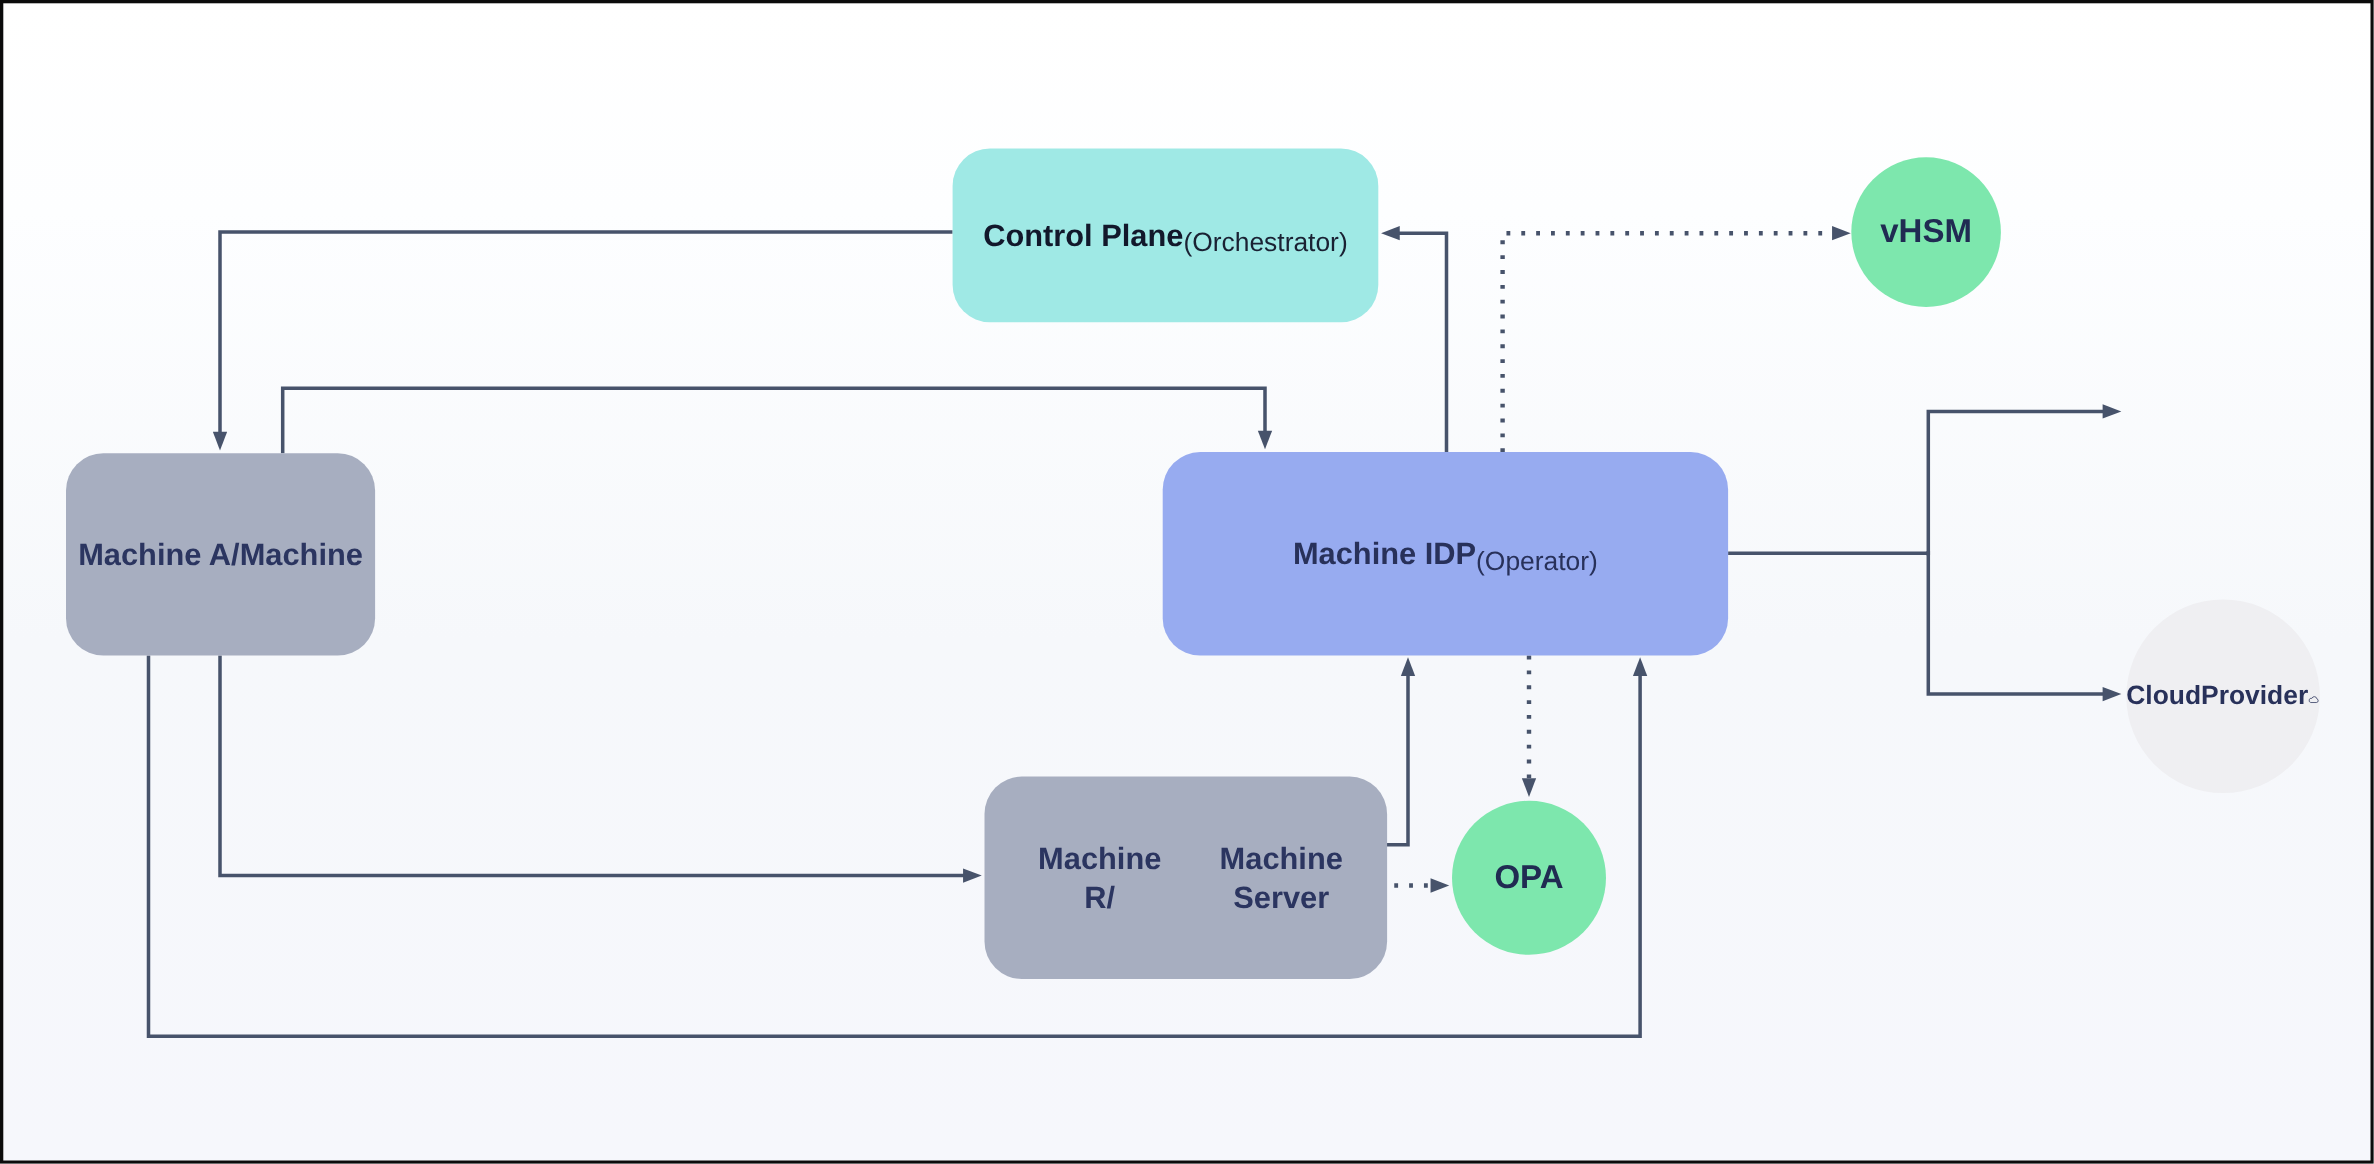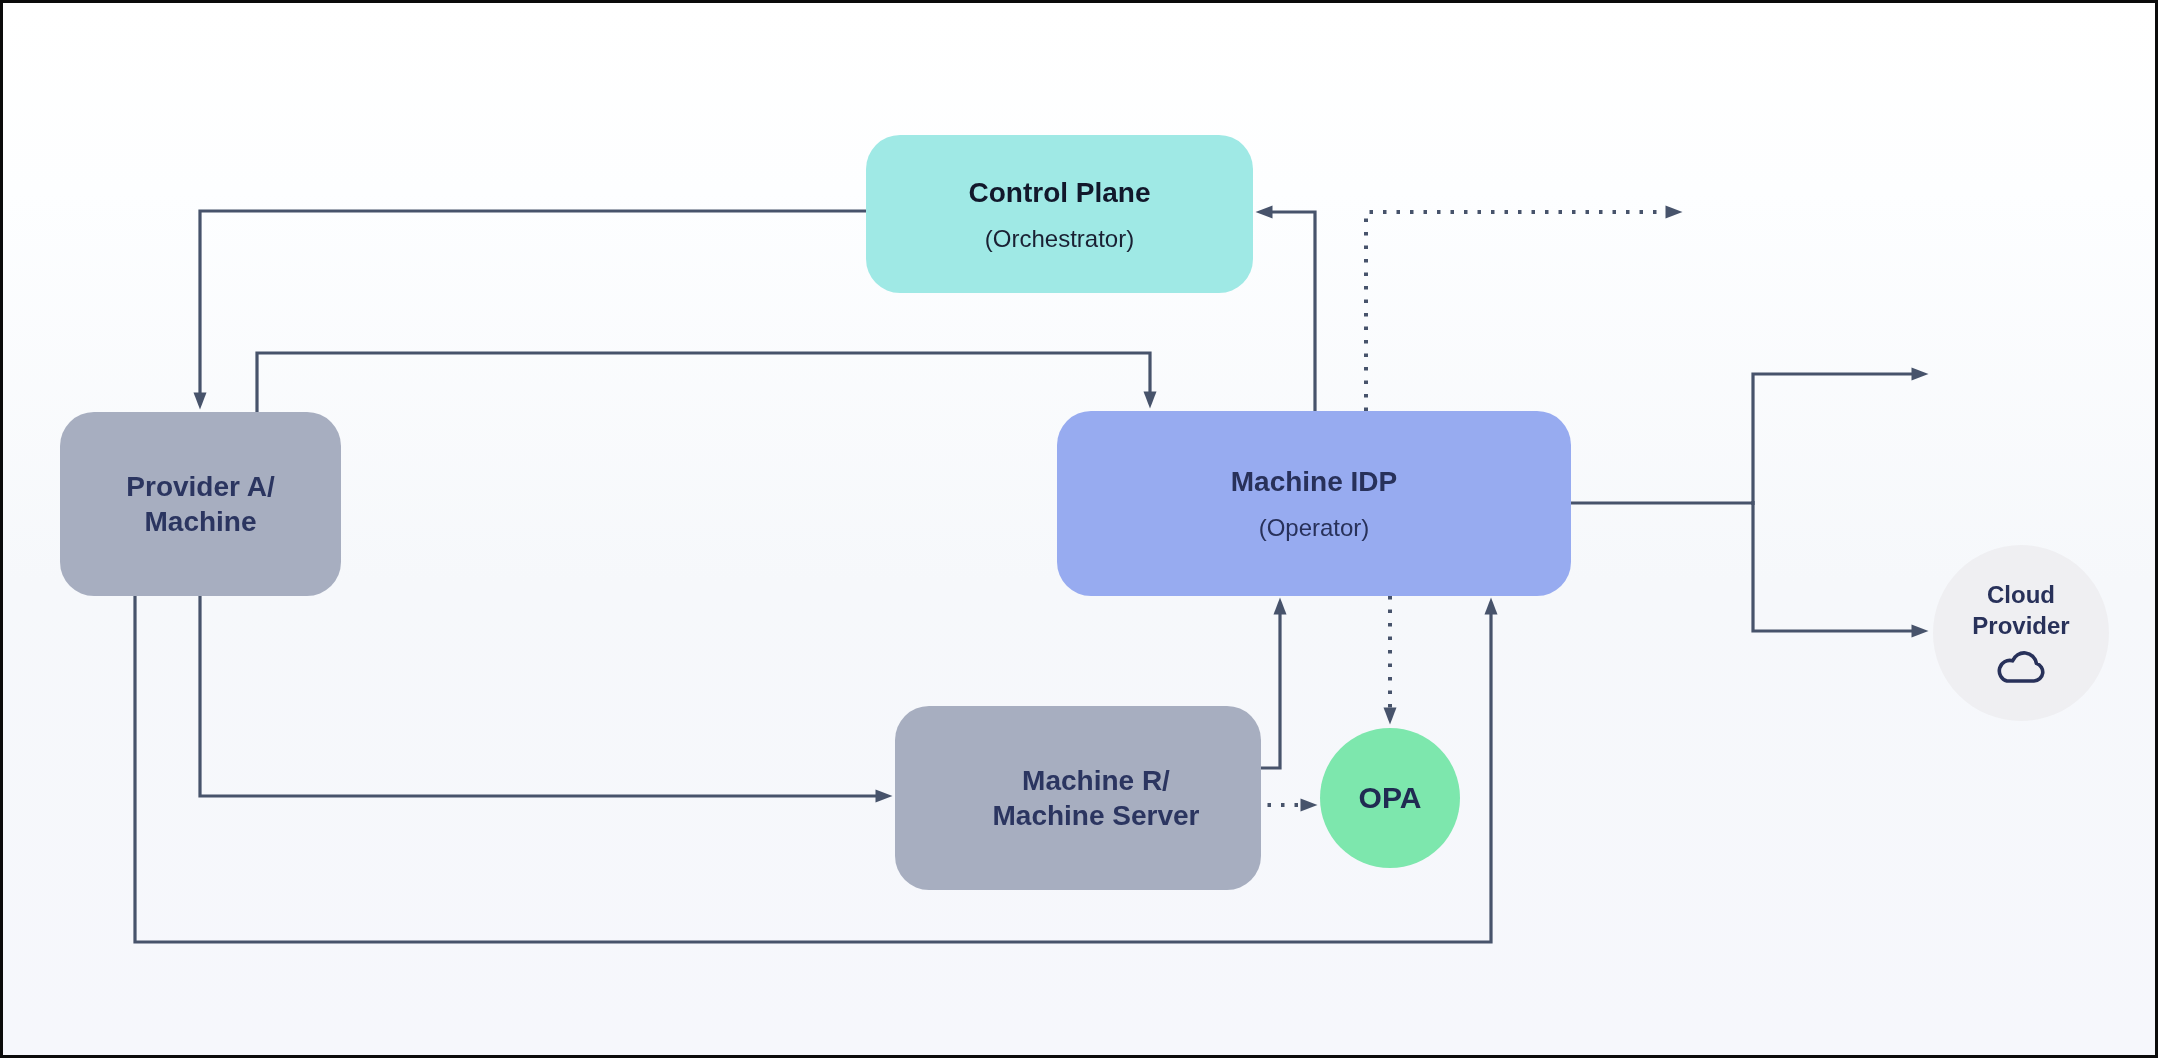--- a/index.html
+++ b/index.html
@@ -8,21 +8,21 @@
     width:2158px;height:1058px;
     box-sizing:border-box;
     border:3px solid #0b0b0b;
     background:linear-gradient(180deg,#ffffff 0%,#fdfeff 18%,#f6f8fb 55%,#f6f7fc 100%);
     font-family:"Liberation Sans","DejaVu Sans",sans-serif;
     overflow:hidden;
   }
   #wires{position:absolute;inset:0;}
   .node{
     position:absolute;
-    display:flex;flex-direction:column;justify-content:center;align-items:center;
+    display:flex;justify-content:center;align-items:center;
     text-align:center;line-height:1.25;
   }
   .box{border-radius:34px;}
   .circle{border-radius:50%;}
   .title{font-weight:bold;font-size:28px;}
   .subtitle{font-size:24px;font-weight:normal;margin-top:14px;}
   .cp{background:#9fe9e5;color:#141b2e;}
   .gray{background:#a7aec0;color:#2b3560;}
   .blue{background:#97abf0;color:#28315a;}
   .green{background:#7de7ad;color:#202b52;}
@@ -67,34 +67,37 @@
       <path d="M 1750 498 V 628 H 1910" marker-end="url(#arr)"></path>
     </g>
   </svg>
 
   <div class="node box cp" style="left:863px;top:132px;width:387px;height:158px;">
     <div class="title" style="color:#12182b;">Control Plane</div>
     <div class="subtitle" style="color:#1a2133;">(Orchestrator)</div>
   </div>
 
   <div class="node box gray" style="left:57px;top:409px;width:281px;height:184px;">
-    <div class="title">Provider A/</div>
+    <div class="title">Machine A/</div>
     <div class="title">Machine</div>
   </div>
 
   <div class="node box blue" style="left:1054px;top:408px;width:514px;height:185px;">
     <div class="title">Machine IDP</div>
     <div class="subtitle">(Operator)</div>
   </div>
 
   <div class="node box gray" style="left:892px;top:703px;width:330px;height:184px;padding-left:36px;">
     <div class="title">Machine R/</div>
     <div class="title">Machine Server</div>
   </div>
 
+  <div class="node circle green" style="left:1680px;top:140px;width:136px;height:136px;">
+    <div class="title">vHSM</div>
+  </div>
 
   <div class="node circle green" style="left:1317px;top:725px;width:140px;height:140px;">
     <div class="title">OPA</div>
   </div>
 
 
   <div class="node circle lgray" style="left:1930px;top:542px;width:176px;height:176px;">
     <div class="small-title" style="font-size:24px;">Cloud</div>
     <div class="small-title" style="font-size:24px;">Provider</div>
     <svg class="node-icon" width="56" height="40" viewBox="0 0 28 20">

